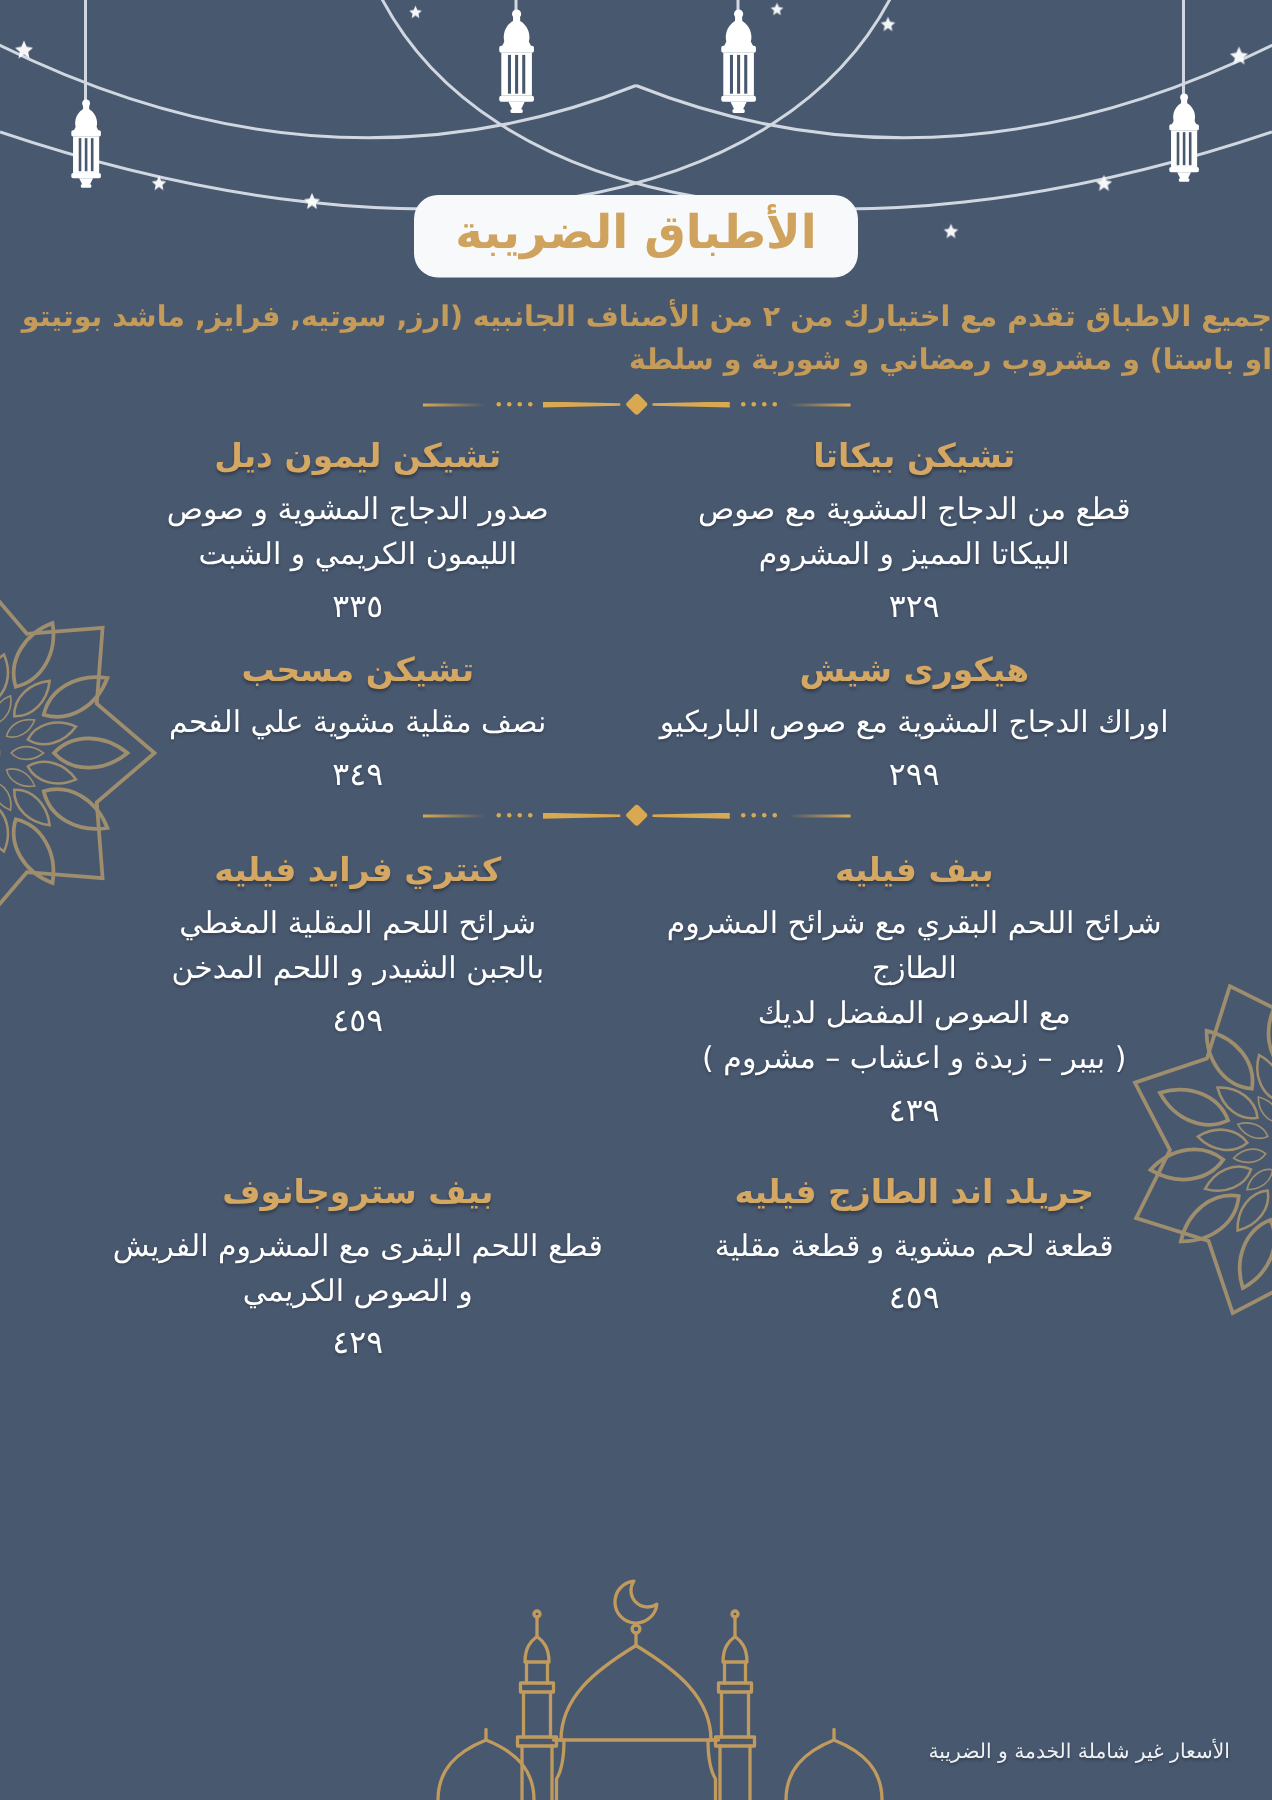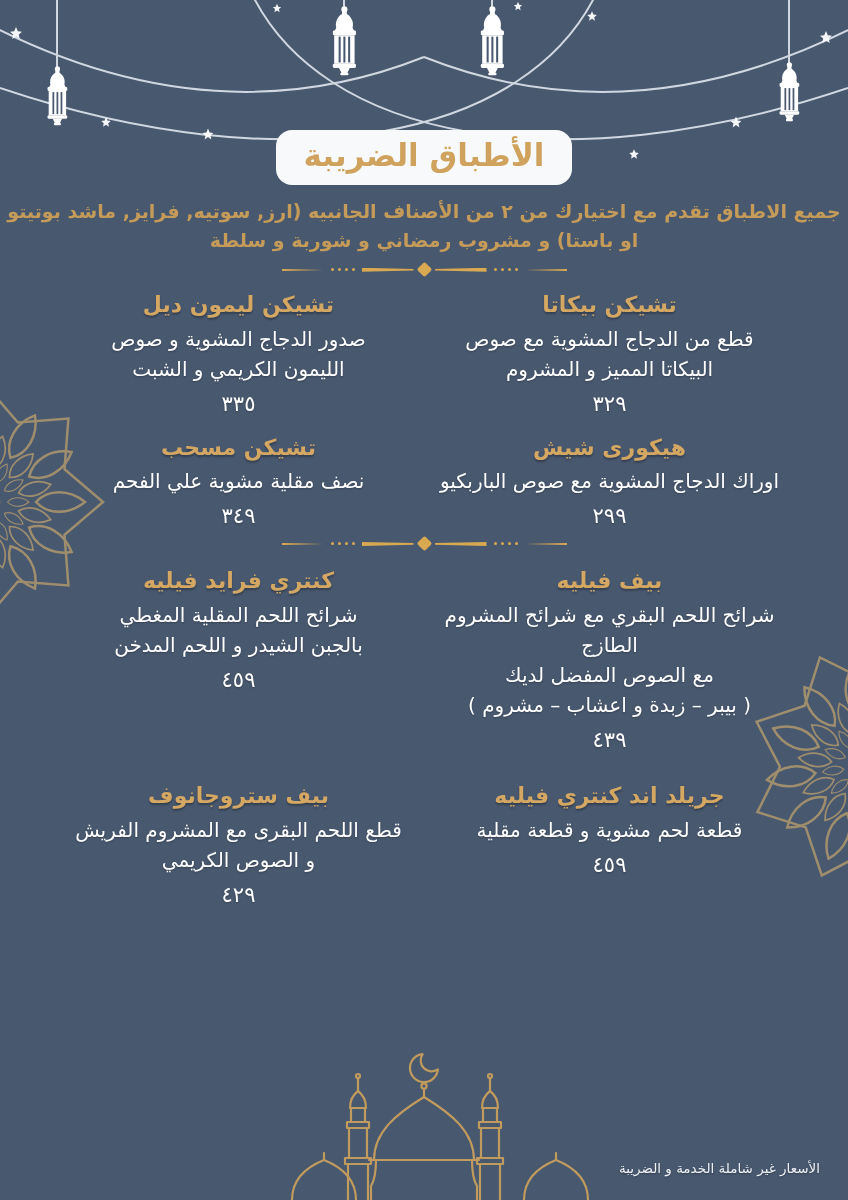--- a/index.html
+++ b/index.html
@@ -17,21 +17,21 @@
   
   .mosque{position:absolute;bottom:0;left:224px;z-index:1;pointer-events:none;}
   
   .content{position:relative;z-index:2;padding-top:130px;text-align:center;}
   .badge{
     width:fit-content;margin:0 auto;background:#F8F9FA;color:#CFA25D;
     font-size:31px;font-weight:bold;line-height:1.2;
     padding:7px 28px 11px;border-radius:16px;
   }
   .subtitle{
-    margin-top:12px;color:#C49B58;font-size:19px;font-weight:600;line-height:1.5;
+    margin-top:12px;color:#C49B58;font-size:19px;font-weight:600;line-height:1.5;text-align:right;
   }
   
   .divider{display:flex;align-items:center;justify-content:center;gap:5px;margin:10px auto 0;width:270px;}
   .dv-thin{height:2px;width:42px;flex:none;}
   .dv-thin.l{background:linear-gradient(to right,rgba(217,169,82,0),#D9A952);}
   .dv-thin.r{background:linear-gradient(to left,rgba(217,169,82,0),#D9A952);}
   .dv-dots{display:flex;align-items:center;flex:none;}
   .dv-dots i{width:3px;height:3px;border-radius:50%;background:#D9A952;display:inline-block;margin:0 2px;}
   .dv-thick{height:4px;width:52px;background:#D9A952;flex:none;}
   .dv-thick.l{clip-path:polygon(0 30%,100% 0,100% 100%,0 70%);}
@@ -279,21 +279,21 @@
 ( بيبر – زبدة و اعشاب – مشروم )</p>
       <div class="item-price">٤٣٩</div>
     </article>
     <article class="item">
       <h3 class="item-name">كنتري فرايد فيليه</h3>
       <p class="item-desc">شرائح اللحم المقلية المغطي
 بالجبن الشيدر و اللحم المدخن</p>
       <div class="item-price">٤٥٩</div>
     </article>
     <article class="item">
-      <h3 class="item-name">جريلد اند كنتري فيليه</h3>
+      <h3 class="item-name">جريلد اند الطازج فيليه</h3>
       <p class="item-desc">قطعة لحم مشوية و قطعة مقلية</p>
       <div class="item-price">٤٥٩</div>
     </article>
     <article class="item">
       <h3 class="item-name">بيف ستروجانوف</h3>
       <p class="item-desc">قطع اللحم البقرى مع المشروم الفريش
 و الصوص الكريمي</p>
       <div class="item-price">٤٢٩</div>
     </article>
   </div>

